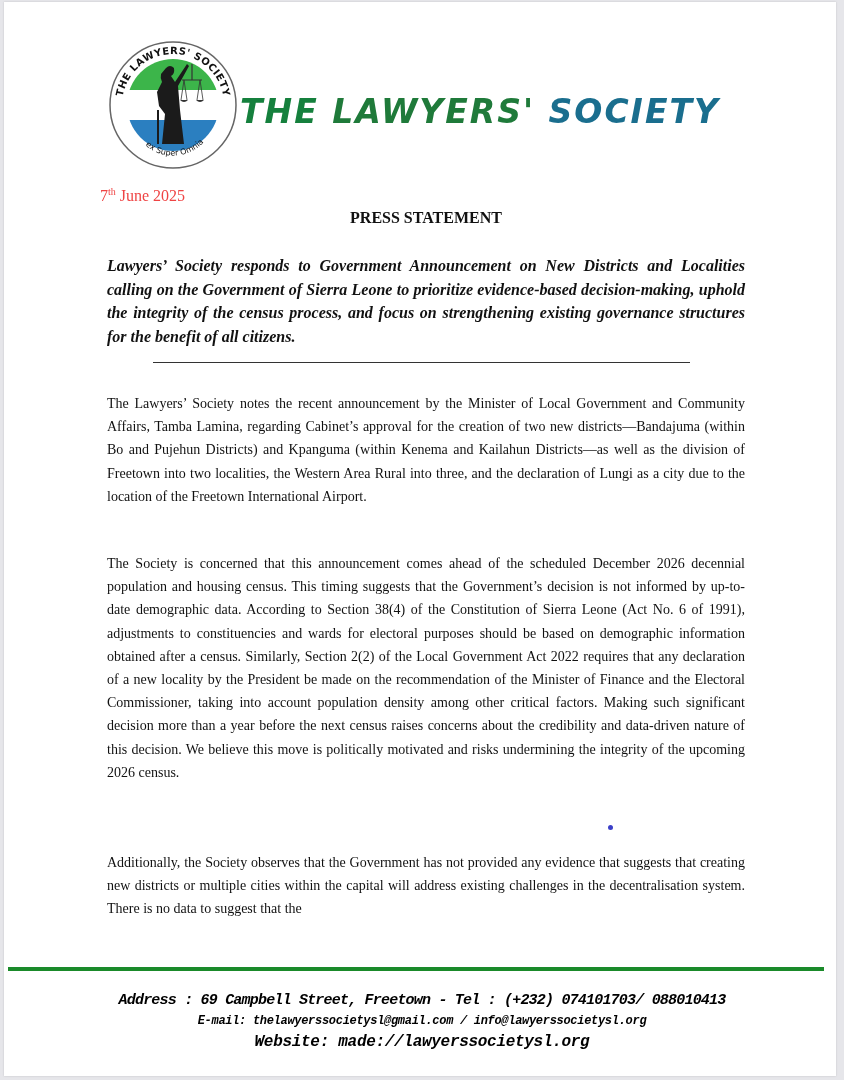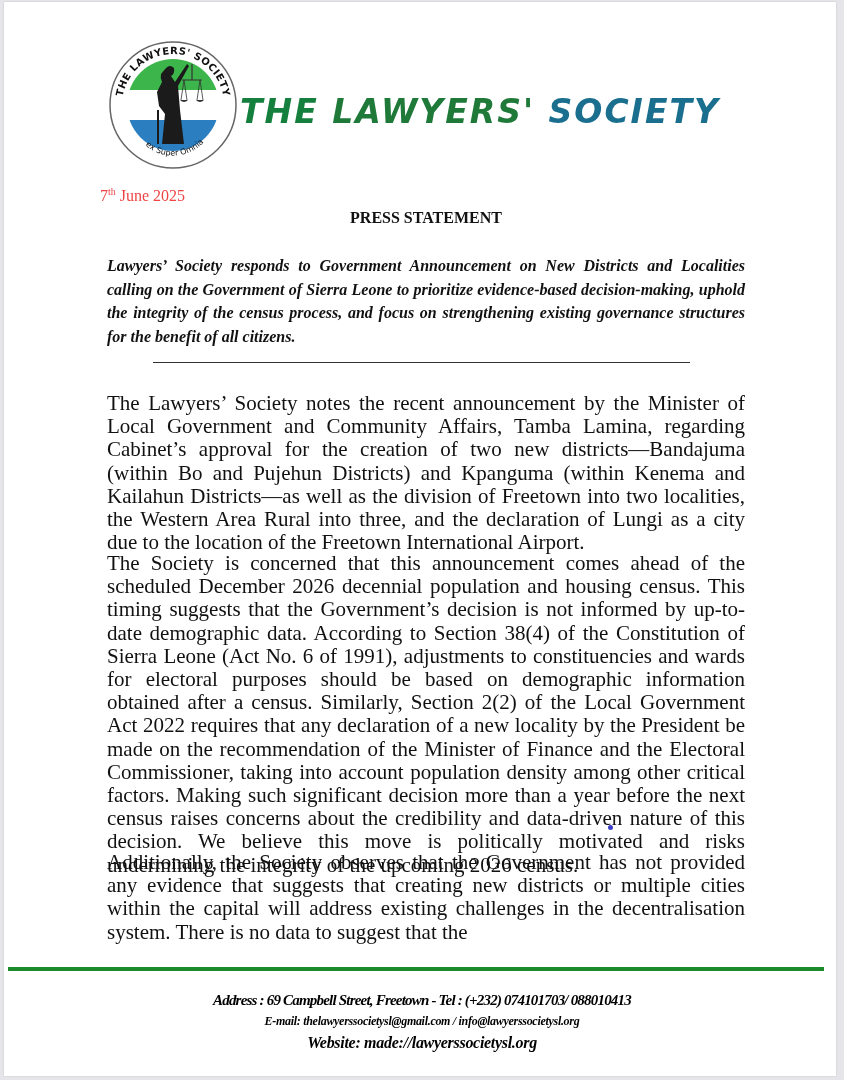--- a/index.html
+++ b/index.html
@@ -83,21 +83,21 @@
       left: 149px;
       width: 537px;
       top: 360px;
       height: 0;
       border-top: 1.5px solid #333;
     }
     .para {
       position: absolute;
       left: 103px;
       width: 638px;
-      font-size: 21px;
+      font-size: 14px;
       line-height: 23.2px;
       text-align: justify;
       color: #111;
     }
     .p1 { top: 390px; }
     .p2 { top: 550px; }
     .p3 { top: 849px; }
     .p3 .lastline { text-align: left; }
     .dot {
       position: absolute;
@@ -115,21 +115,21 @@
       top: 967px;
       height: 4px;
       background: #1a8a2a;
     }
     .footer {
       position: absolute;
       left: 0;
       width: 844px;
       top: 990px;
       text-align: center;
-      font-family: Liberation Serif, serif;
+      font-family: Liberation Mono, monospace;
       font-weight: bold;
       font-style: italic;
       color: #000;
       line-height: 21px;
     }
     .footer .addr { font-size: 15px; letter-spacing: -0.8px; }
     .footer .mail { font-size: 12px; letter-spacing: -0.3px; }
     .footer .web { font-size: 16px; letter-spacing: -0.3px; }
   </style>
 </head>

